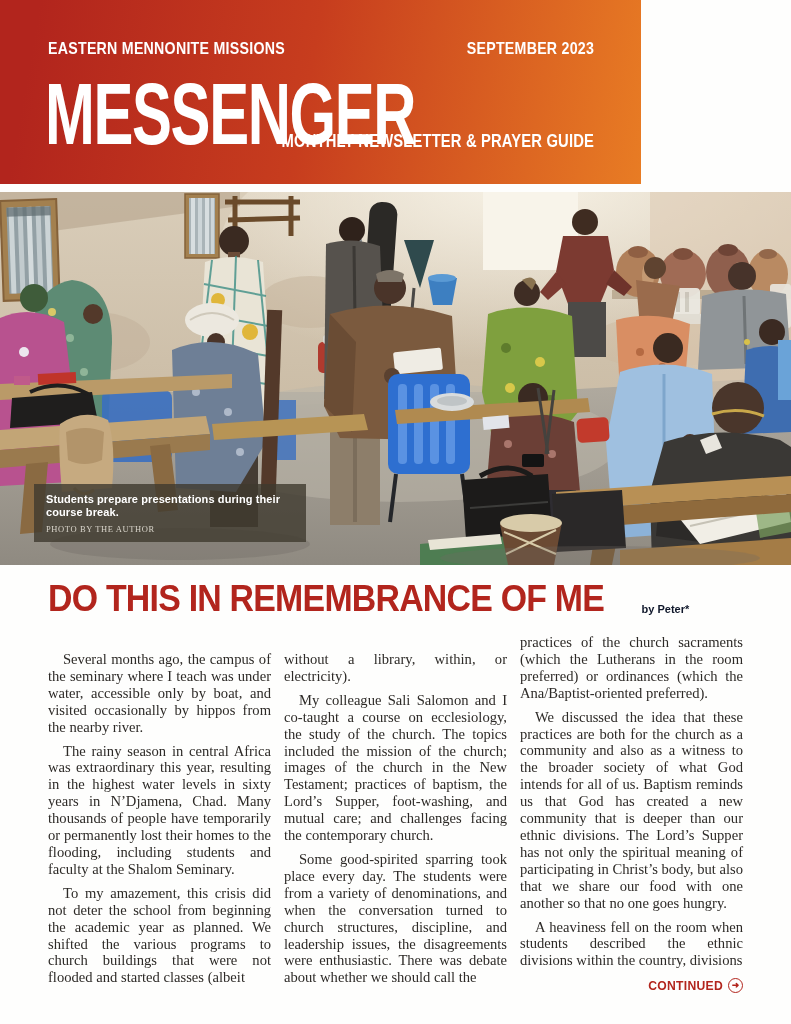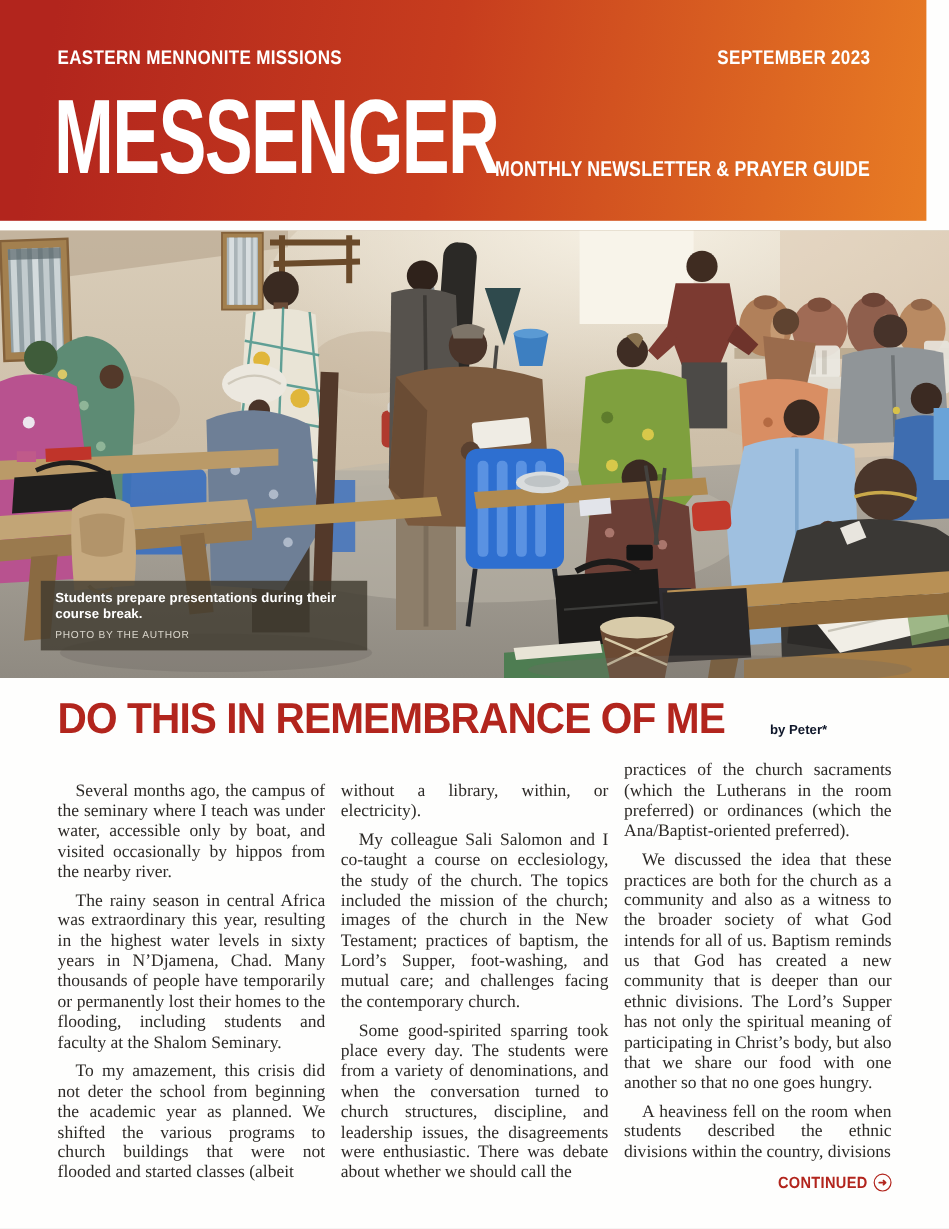--- a/index.html
+++ b/index.html
@@ -3,21 +3,21 @@
 <meta charset="utf-8">
 <style>
   html,body{margin:0;padding:0;background:#e9e7e4;}
   .page{
     position:relative;width:791px;height:1024px;margin:0 auto;
     background:#fefefd;overflow:hidden;
     font-family:"Liberation Sans",sans-serif;
   }
   
   .masthead{
-    position:absolute;left:0;top:0;width:772px;height:184px;
+    position:absolute;left:0;top:0;width:641px;height:184px;
     background:linear-gradient(100deg,#b2251d 0%,#c03а1e 0%,#b2251d 8%,#c73d1e 48%,#e87c24 100%);
   }
   .mh-org{
     position:absolute;left:48px;top:39px;color:#fff;font-weight:bold;
     font-size:16.5px;letter-spacing:.3px;transform:scaleX(.86);transform-origin:0 50%;
     white-space:nowrap;
   }
   .mh-date{
     position:absolute;right:47px;top:39px;color:#fff;font-weight:bold;
     font-size:16.5px;letter-spacing:.3px;transform:scaleX(.86);transform-origin:100% 50%;
@@ -37,21 +37,21 @@
   .photo{
     position:absolute;left:0;top:192px;width:791px;height:373px;overflow:hidden;
     background:#cdbfa9;
   }
   .photo svg{display:block;}
   .caption-box{
     position:absolute;left:34px;top:292px;width:248px;
     background:rgba(62,58,46,.8);padding:9px 12px 8px;
   }
   .caption-main{color:#fff;font-weight:bold;font-size:11px;line-height:1.2;letter-spacing:.1px;}
-  .caption-credit{color:#d9d5cb;font-size:8.5px;letter-spacing:.6px;margin-top:5px;}
+  .caption-credit{color:#d9d5cb;font-size:8.5px;letter-spacing:.6px;margin-top:5px;font-family:Liberation Serif, serif;}
   
   .article{position:absolute;left:48px;top:581px;width:697px;}
   .headline-row{display:flex;align-items:flex-end;}
   .headline{
     margin:0;color:#b2251d;font-weight:bold;font-size:36px;line-height:1;
     letter-spacing:-.8px;transform:scaleX(.94);transform-origin:0 100%;white-space:nowrap;
   }
   .byline{color:#0f172a;font-weight:bold;font-size:11px;padding:0 0 2px 2px;white-space:nowrap;}
   .cols{display:flex;gap:13px;margin-top:17px;align-items:flex-end;}
   .col{width:223px;}

